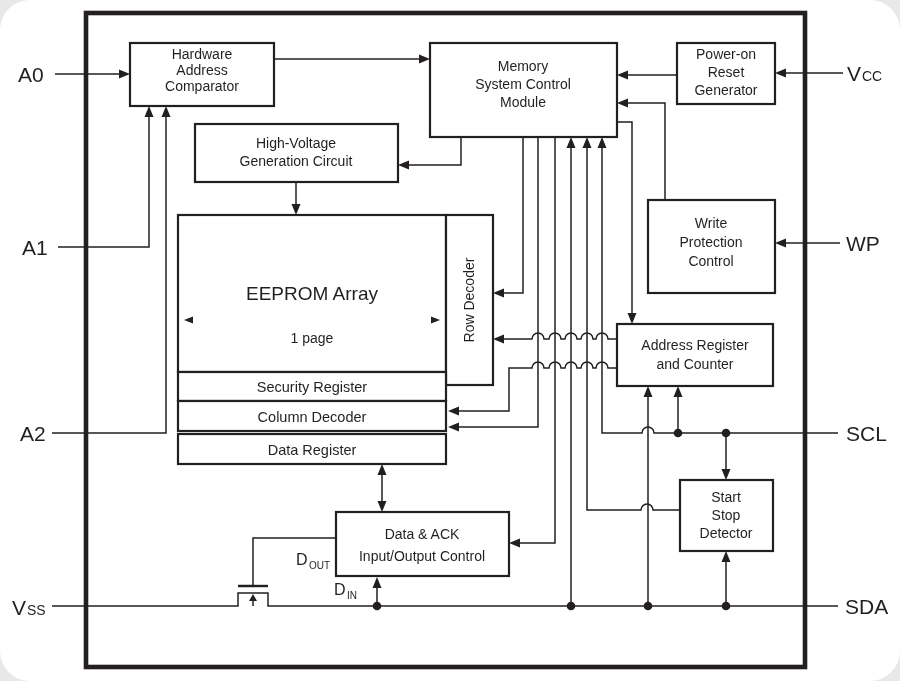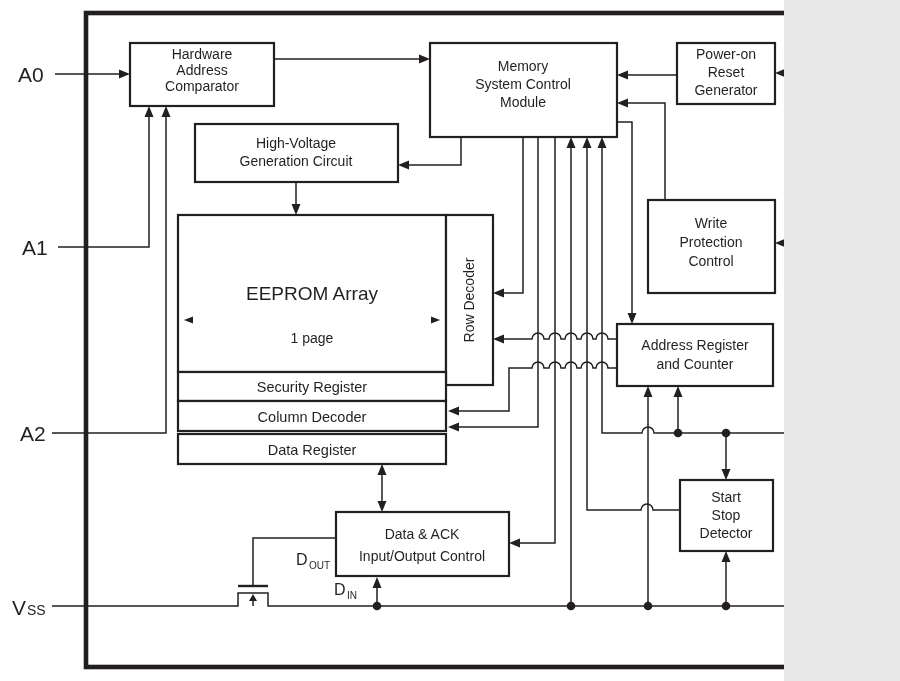--- a/index.html
+++ b/index.html
@@ -1,17 +1,17 @@
 <!DOCTYPE html>
 <html style="--line: #231f20; --bg: #ffffff;"><head>
 <meta charset="utf-8">
 <style>
   :root{ --line:#231f20; --bg:#ffffff; }
   html,body{margin:0;padding:0;background:#e8e8e8;}
-  .stage{width:784px;height:681px;background:var(--bg);position:relative;overflow:hidden;}
+  .stage{width:900px;height:681px;background:var(--bg);position:relative;overflow:hidden;border-radius:30px;}
   svg{display:block;}
   svg text{fill:var(--line);font-family:"Liberation Sans","DejaVu Sans",sans-serif;}
   .box{fill:#ffffff;stroke:var(--line);stroke-width:2.2;}
   .outer{fill:none;stroke:var(--line);stroke-width:4.6;}
   .wire{fill:none;stroke:var(--line);stroke-width:1.5;}
   .gatebar{fill:none;stroke:var(--line);stroke-width:2.4;}
   .arrow{fill:var(--line);stroke:none;}
   .dot{fill:var(--line);stroke:none;}
   .bt{font-size:14px;text-anchor:middle;}
   .rowt{font-size:14.5px;text-anchor:middle;}

